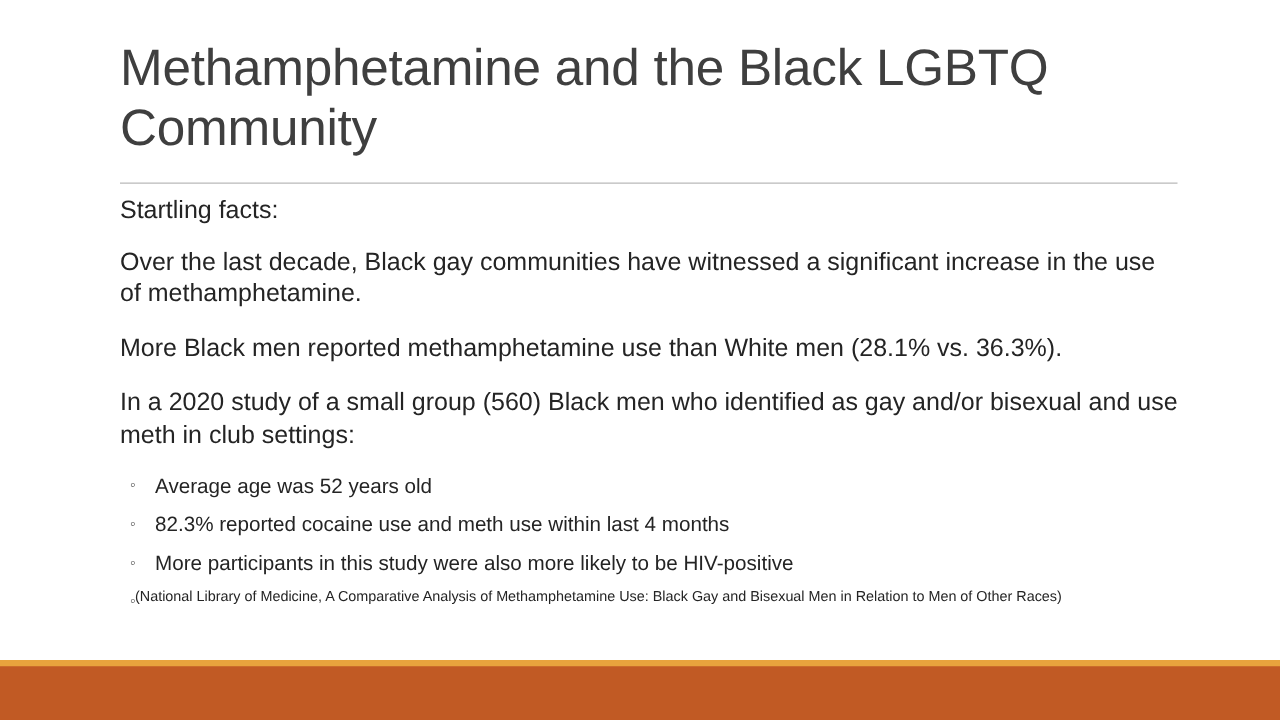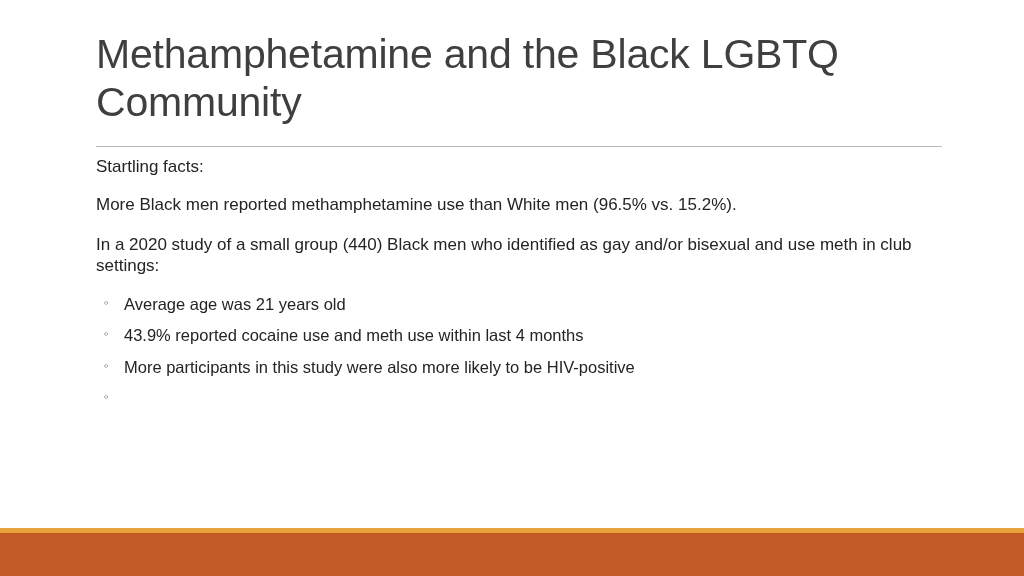--- a/index.html
+++ b/index.html
@@ -44,21 +44,21 @@
     background: #b9b9b9;
   }
   .body-block {
     position: absolute;
     left: 96px;
     top: 156px;
     width: 850px;
   }
   .para {
     color: #242424;
-    font-size: 17px;
+    font-size: 20px;
     line-height: 1.28;
     margin: 0 0 18px 0;
   }
   .para.tight {
     margin-bottom: 16px;
   }
   .bullets {
     list-style: none;
     margin: 0;
     padding: 0;
@@ -108,40 +108,42 @@
 <div class="slide">
 
   <div class="title-block">
     <h1 class="slide-title">Methamphetamine and the Black LGBTQ Community</h1>
   </div>
 
   <div class="title-rule"></div>
 
   <div class="body-block">
     <p class="para tight">Startling facts:</p>
-    <p class="para">More Black men reported methamphetamine use than White men (96.5% vs. 15.2%).</p>
-    <p class="para tight">In a 2020 study of a small group (440) Black men who identified as gay and/or bisexual and use meth in club settings:</p>
+    <p class="para">Over the last decade, Black gay communities have witnessed a significant increase in the use of methamphetamine.</p>
+    <p class="para">More Black men reported methamphetamine use than White men (28.1% vs. 36.3%).</p>
+    <p class="para tight">In a 2020 study of a small group (560) Black men who identified as gay and/or bisexual and use meth in club settings:</p>
 
     <ul class="bullets">
       <li>
         <span class="marker">◦</span>
-        <span>Average age was 21 years old</span>
+        <span>Average age was 52 years old</span>
       </li>
       <li>
         <span class="marker">◦</span>
-        <span>43.9% reported cocaine use and meth use within last 4 months</span>
+        <span>82.3% reported cocaine use and meth use within last 4 months</span>
       </li>
       <li>
         <span class="marker">◦</span>
         <span>More participants in this study were also more likely to be HIV-positive</span>
       </li>
       <li>
         <span class="marker">◦</span>
       </li>
     </ul>
 
+    <p class="source-note">(National Library of Medicine, A Comparative Analysis of Methamphetamine Use: Black Gay and Bisexual Men in Relation to Men of Other Races)</p>
   </div>
 
   <div class="footer-band">
     <div class="accent-line"></div>
   </div>
 
 </div>
 
 </body></html>

